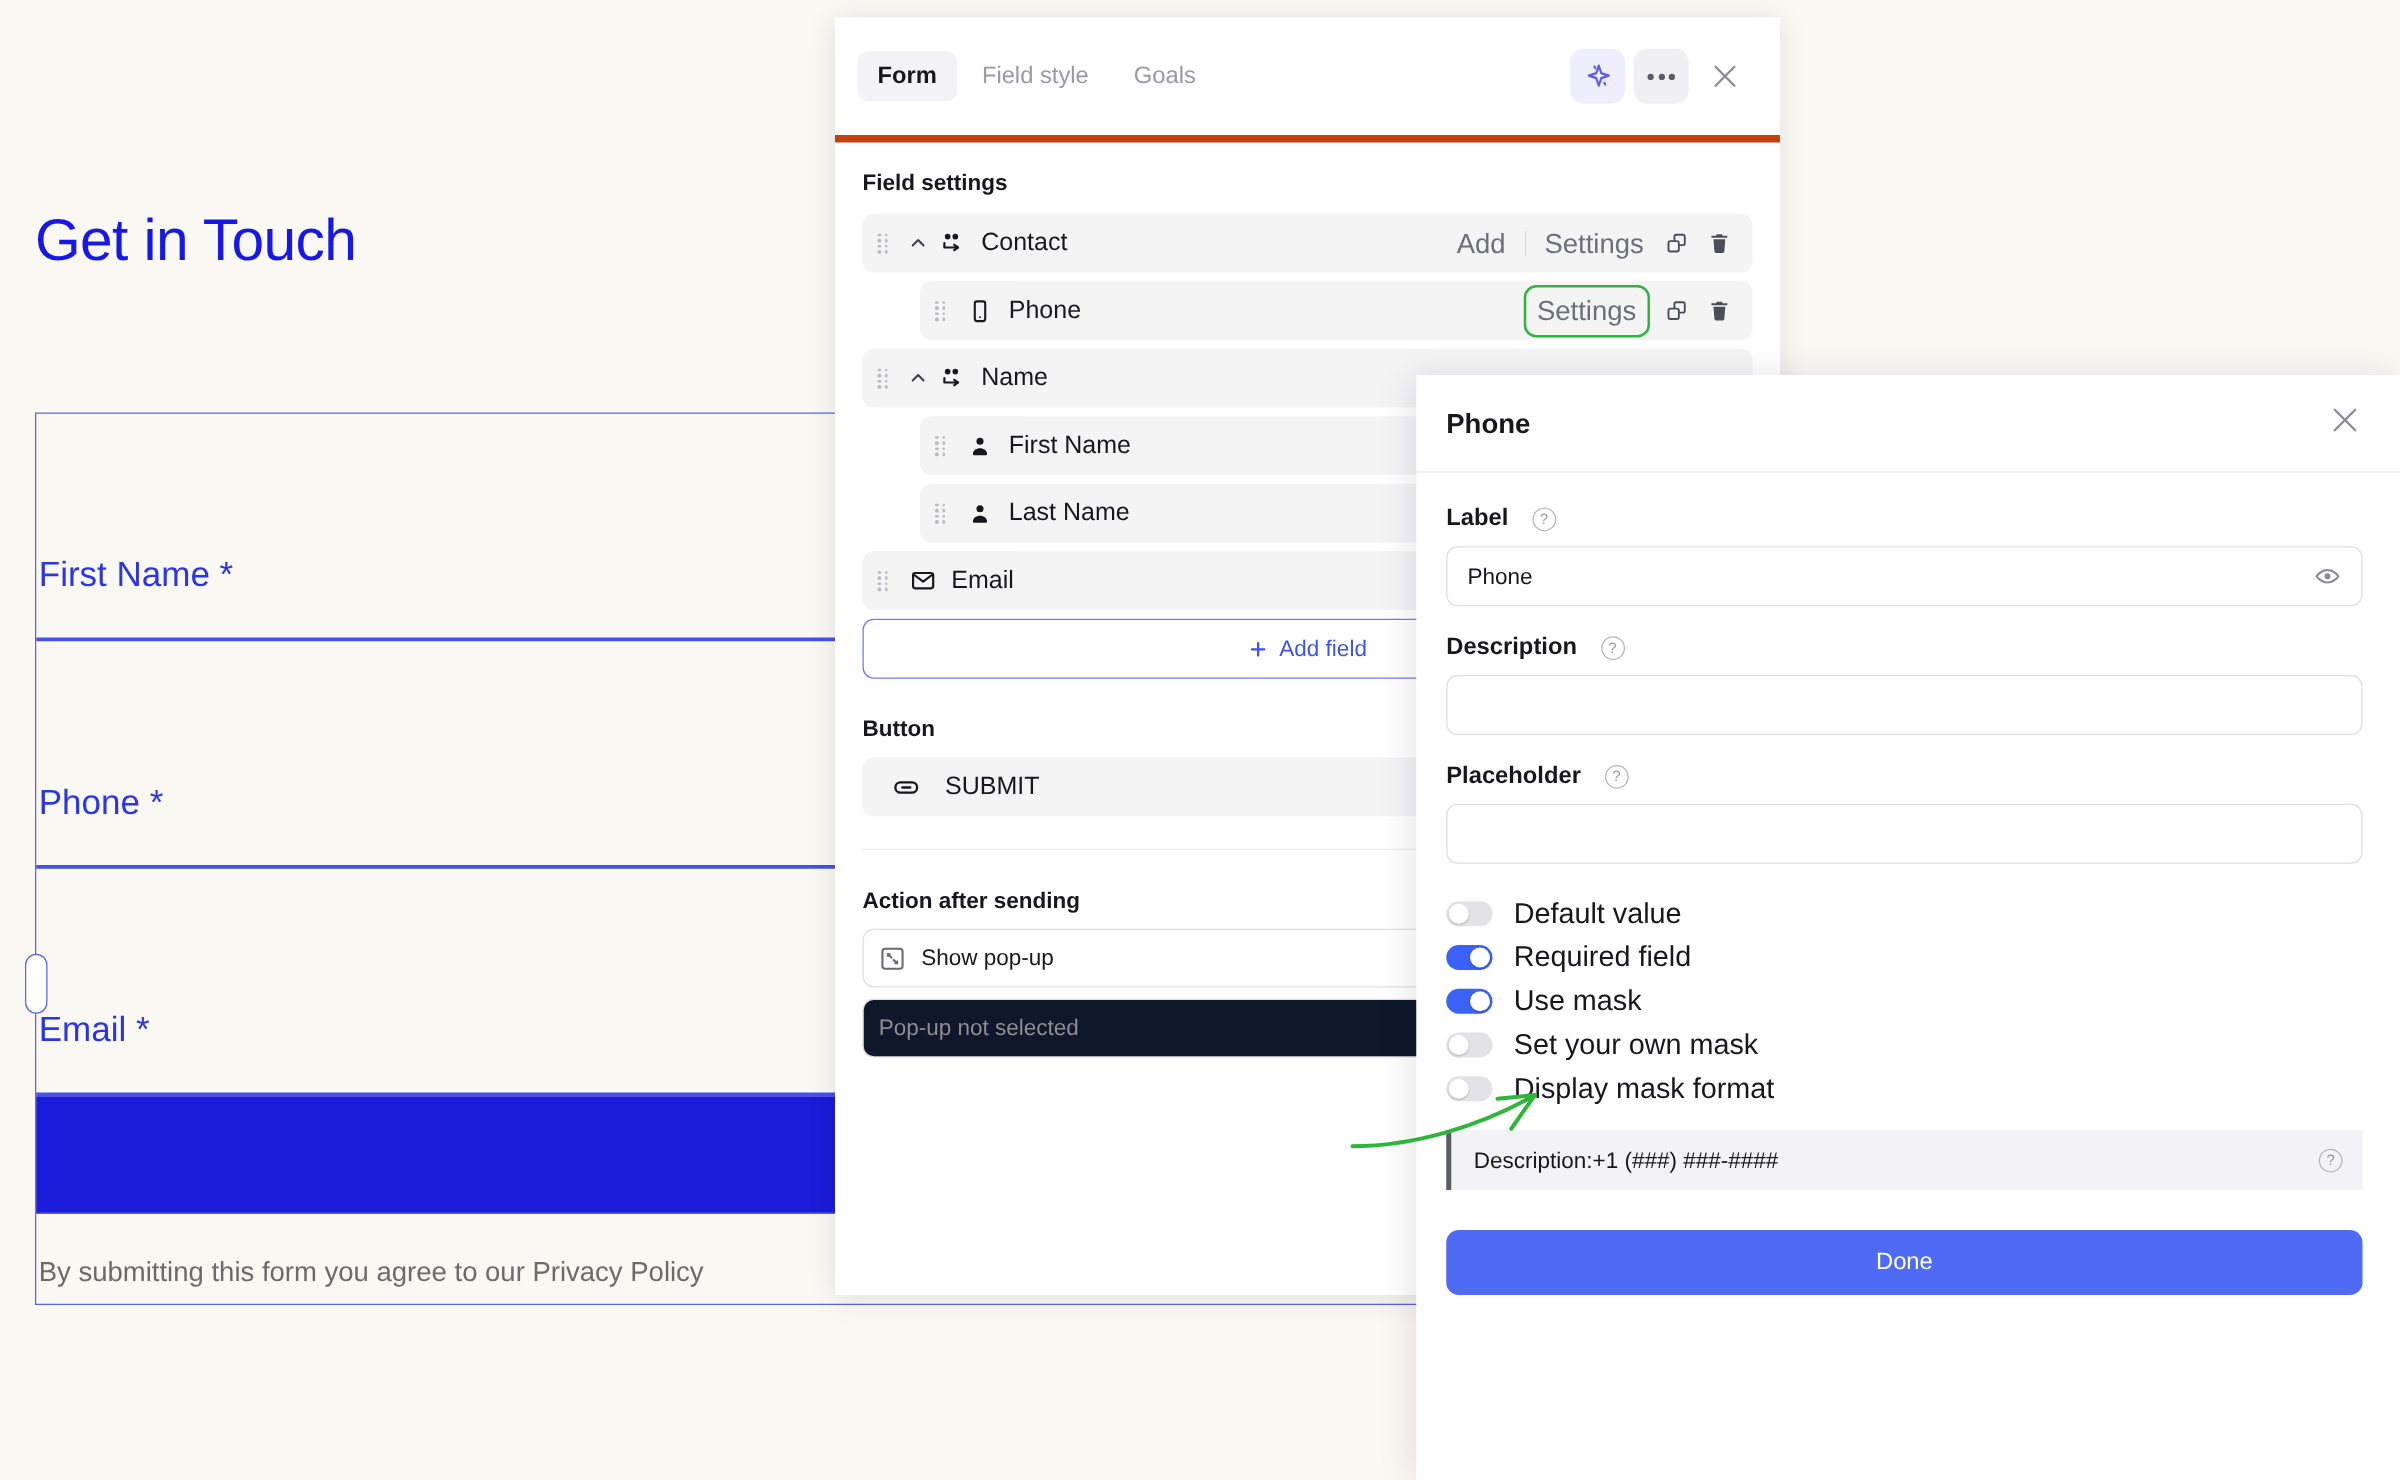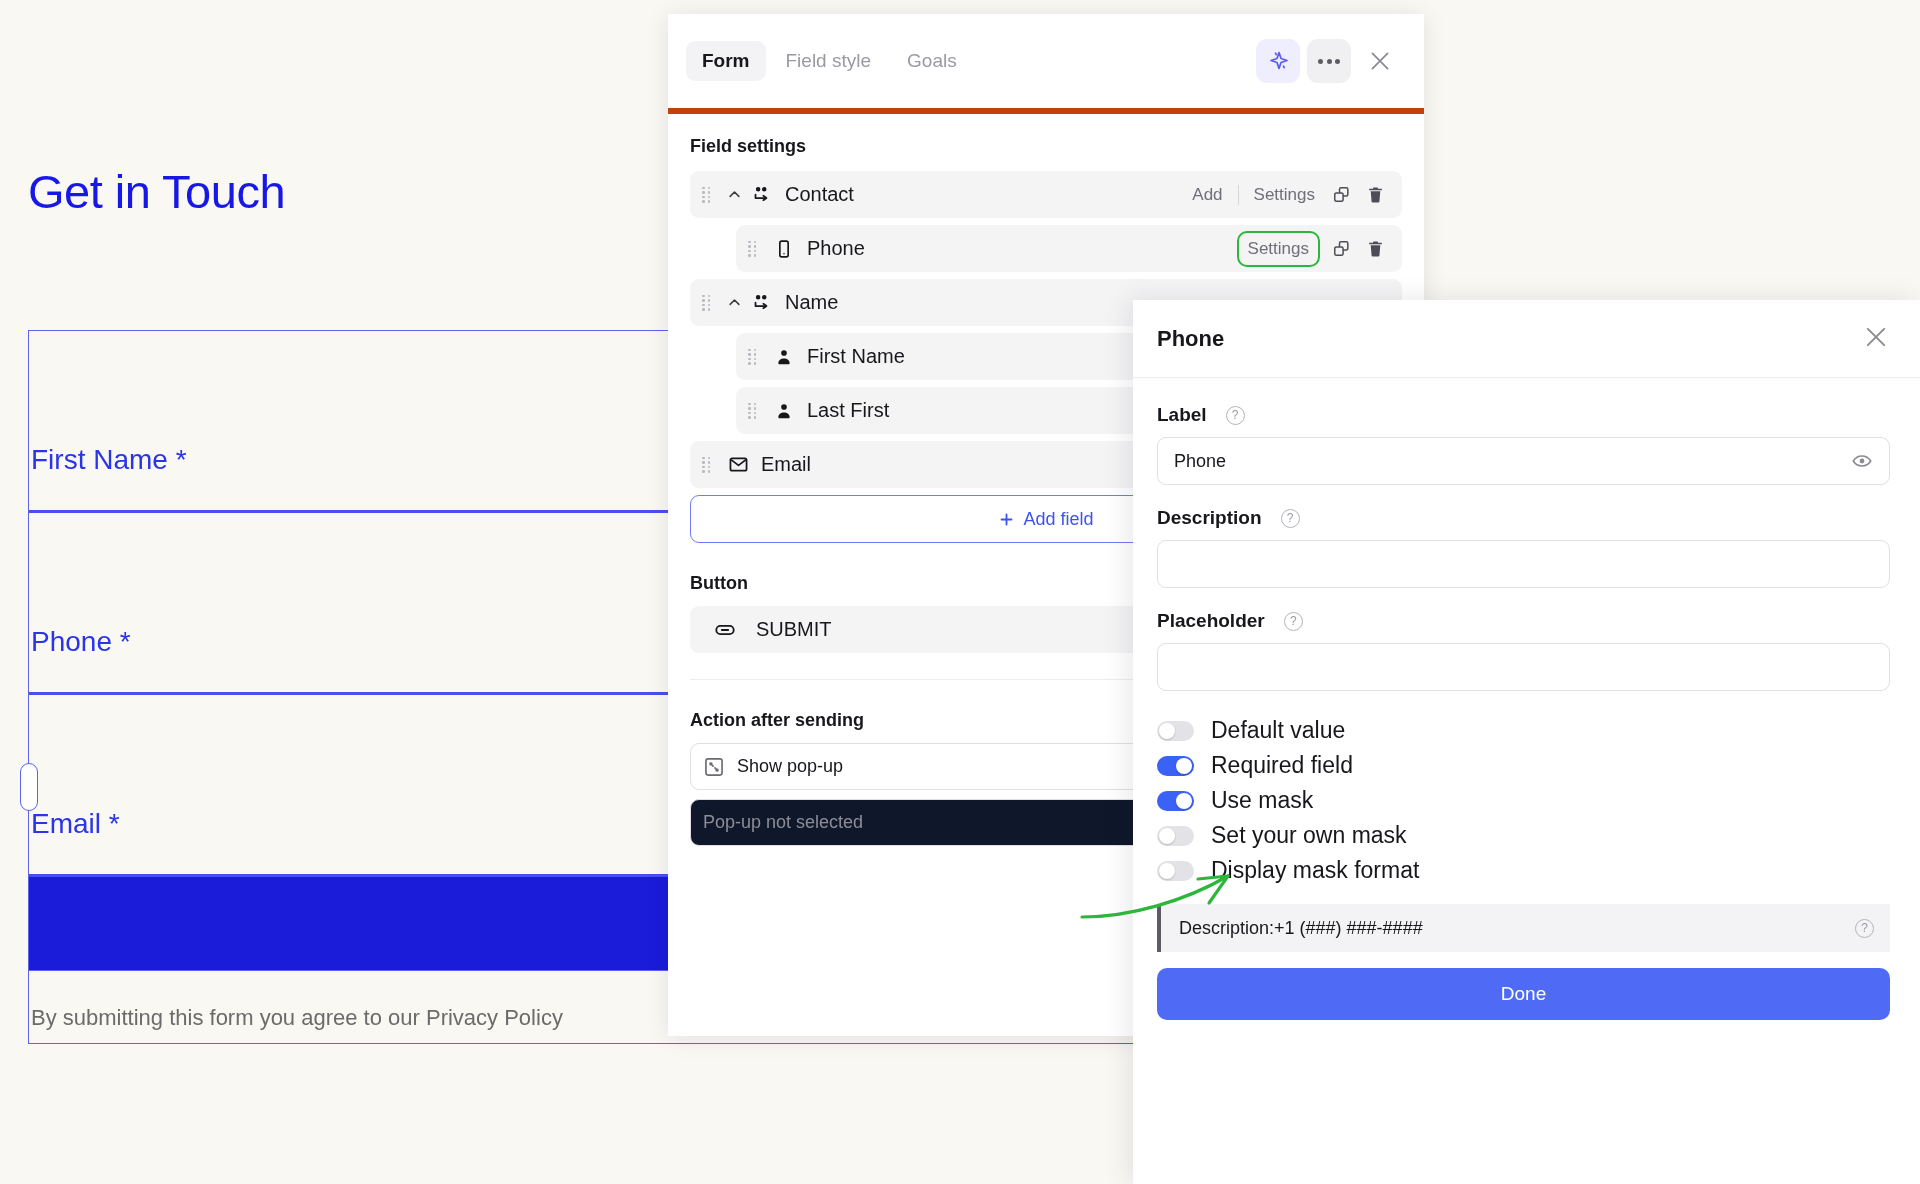--- a/index.html
+++ b/index.html
@@ -84,21 +84,21 @@
     height: 47px; border-radius: 9px; background: #f4f4f5;
     margin-bottom: 7px; padding: 0 10px 0 12px; position: relative;
   }
   .field-row.indent { margin-left: 46px; }
   .grip { width: 13px; display:flex; flex-wrap: wrap; gap:2px 3px; flex: 0 0 auto; margin-right: 10px; }
   .grip i { width:2.5px;height:2.5px;border-radius:50%;background:#b9b9bf;display:block; }
   .caret { width: 18px; margin-right: 6px; color: #3a3a42; display:flex; align-items:center; justify-content:center; }
   .f-icon { width: 26px; margin-right: 10px; display:flex; align-items:center; justify-content:center; color:#17171c; }
   .f-label { font-size: 20px; color: #17171c; white-space: nowrap; }
   .row-actions { margin-left: auto; display: flex; align-items: center; gap: 0px; }
-  .txt-btn { font-size: 17px; color: #6f6f79; padding: 6px 9px; border-radius: 7px; cursor:pointer; white-space:nowrap; }
+  .txt-btn { font-size: 22px; color: #6f6f79; padding: 6px 9px; border-radius: 7px; cursor:pointer; white-space:nowrap; }
   .vsep { width:1px; height:20px; background:#d6d6dc; margin: 0 6px; }
   .act-icon { width: 34px; height: 34px; display:flex; align-items:center; justify-content:center; cursor:pointer; color:#4d4d57; }
   .hl-green { outline: 2.5px solid #2eb53b; outline-offset: 0px; border-radius: 8px; }
 
   .add-field {
     height: 48px; border: 1.5px solid #6f7bf7; border-radius: 9px;
     display:flex; align-items:center; justify-content:center; gap:8px;
     color:#3b53ef; font-size:18px; cursor:pointer; margin-top: 7px;
   }
   .sub-head { font-size: 18px; font-weight: 700; color:#17171c; margin: 30px 0 12px; }
@@ -147,21 +147,21 @@
   .tg.on i { left: 19px; }
   .tg-label { font-size:23px; color:#17171c; }
 
   .mask-note {
     margin-top: 16px; height: 48px; background:#f3f3f5;
     border-left: 4px solid #5c5c66; display:flex; align-items:center;
     padding: 0 16px 0 18px; font-size:18px; color:#17171c;
   }
   .mask-note .qmark { margin-left:auto; }
   .done-btn {
-    margin-top: 16px; height: 52px; border-radius:10px; background:#4f6bf6;
+    margin-top: 32px; height: 52px; border-radius:10px; background:#4f6bf6;
     color:#fff; font-size:19px; display:flex; align-items:center; justify-content:center;
     cursor:pointer;
   }
 
   
   .arrow-svg { position:absolute; left:1080px; top:855px; pointer-events:none; }
 </style>
 </head>
 <body>
 
@@ -360,21 +360,21 @@
             <i></i>
             <i></i>
             <i></i>
           </span>
         <span class="f-icon">
           <svg width="20" height="20" viewBox="0 0 24 24" fill="#17171c">
             <circle cx="12" cy="7.2" r="3.4"></circle>
               <path d="M5.2 19.5c0-3.5 3-5.6 6.8-5.6s6.8 2.1 6.8 5.6a1.2 1.2 0 0 1-1.2 1.2H6.4a1.2 1.2 0 0 1-1.2-1.2z"></path>
           </svg>
         </span>
-        <span class="f-label">Last First</span>
+        <span class="f-label">Last Name</span>
       </div>
 
       <div class="field-row">
         <span class="grip">
             <i></i>
             <i></i>
             <i></i>
             <i></i>
             <i></i>
             <i></i>

